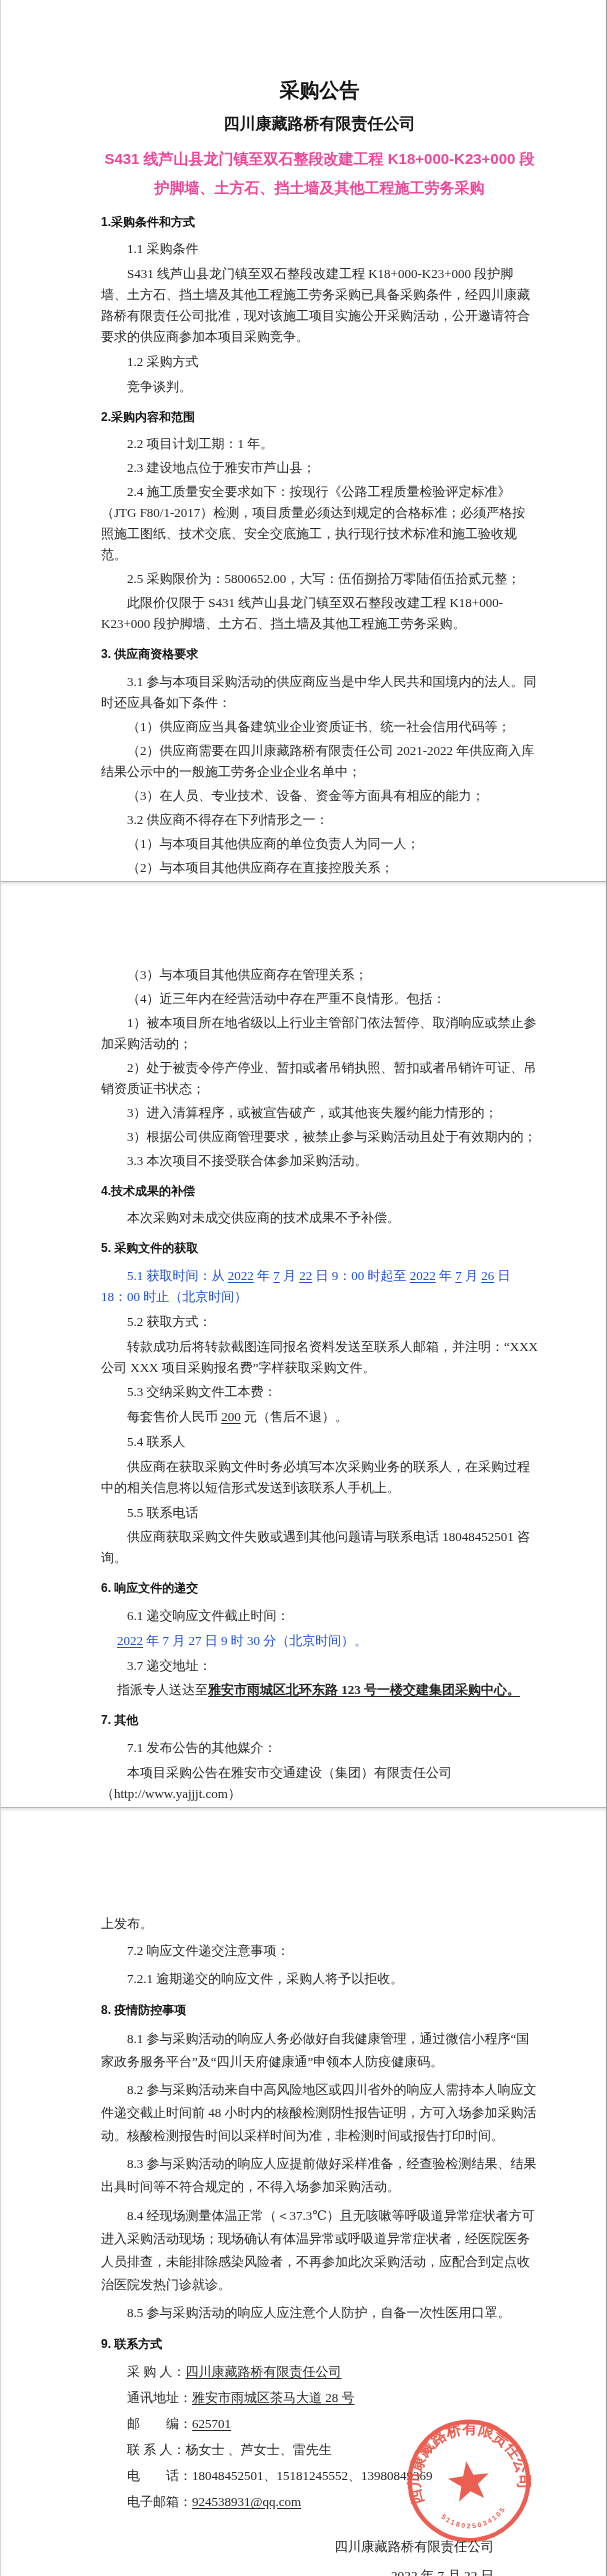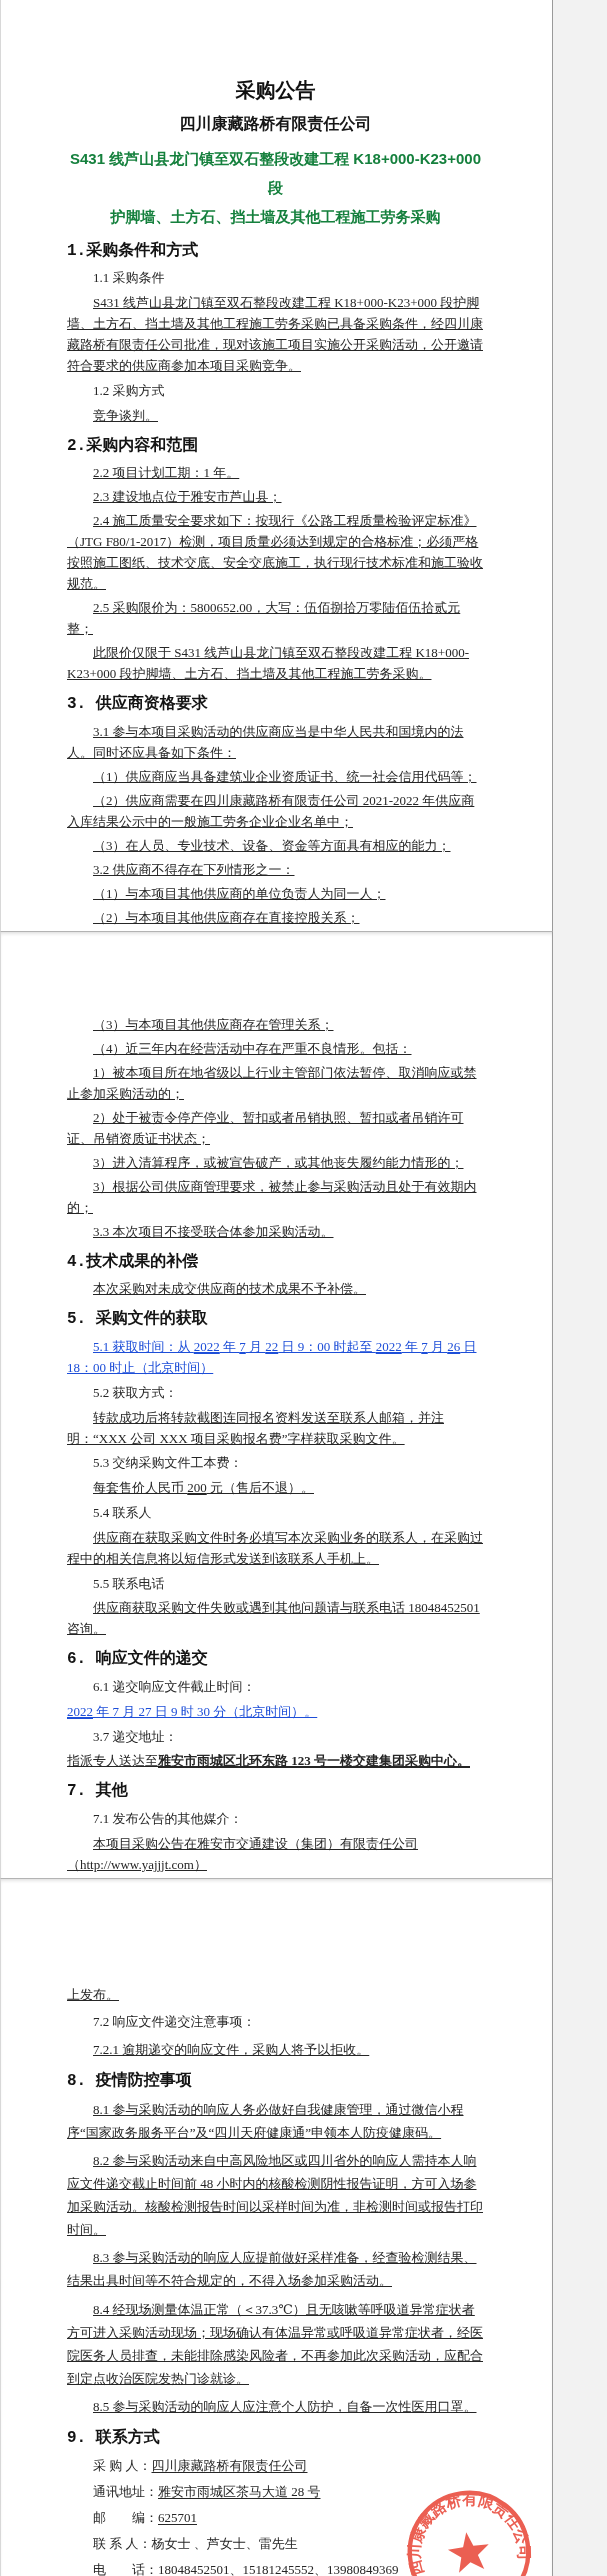--- a/index.html
+++ b/index.html
@@ -1,38 +1,38 @@
 <!DOCTYPE html>
 <html style="font-size:12px"><head>
 <meta charset="utf-8">
 <style>
   html,body { margin:0; padding:0; background:#f2f2f2; }
   body { width:607px; font-family:"Liberation Serif","DejaVu Serif",serif; }
   .doc { width:607px; }
-  .page { width:553px; background:#ffffff; box-sizing:border-box;
-          padding:0 68px 0 66px; position:relative; overflow:hidden;
+  .page { width:607px; background:#ffffff; box-sizing:border-box;
+          padding:0 68px 0 100px; position:relative; overflow:hidden;
           border-left:0.8px solid #d8d8d8; border-right:0.8px solid #9a9a9a; }
   .page + .page { border-top:1.5px solid #b3b3b3; box-shadow:inset 0 3px 4.6px -2.3px rgba(0,0,0,0.18); }
   .pg1 { min-height:858px; padding-top:77px; }
   .pg2 { min-height:858px; padding-top:79px; }
   .pg3 { min-height:859px; padding-top:99px; }
 
   .blk { font-size:13px; line-height:21px; color:#262626; }
-  .p   { text-indent:2em; margin:3px 0;text-decoration:underline; }
+  .p   { text-indent:2em; margin:3px 0; }
   .pg3 .p { line-height:23px; margin:5.3px 0; }
-  .noindent { text-indent:0; }
-  .h1  { font-family:Liberation Mono, monospace; font-weight:bold;
-         font-size:16px; color:#141414; line-height:23px; margin:9px 0 4.6px; text-indent:0; }
+  .noindent { text-indent:0;margin-left:16px; }
+  .h1  { font-family:Liberation Sans, sans-serif; font-weight:bold;
+         font-size:12px; color:#141414; line-height:23px; margin:9px 0 4.6px; text-indent:0; }
   .h2  { text-indent:2em; margin:3.8px 0; }
   .t   { text-align:center; font-family:"Liberation Sans","DejaVu Sans",sans-serif;
          font-weight:bold; font-size:20px; color:#111; line-height:27px; margin-bottom:7.6px; }
   .sub { text-align:center; font-family:"Liberation Sans","DejaVu Sans",sans-serif;
          font-weight:bold; font-size:16px; color:#161616; line-height:23px; margin-bottom:9px; }
   .pt  { text-align:center; font-family:"Liberation Sans","DejaVu Sans",sans-serif;
-         font-weight:bold; font-size:15px; color:#15803d; line-height:29px; }
+         font-weight:bold; font-size:15px; color:#ec4899; line-height:29px; }
   .red { color:#1d4ed8; }
   .u   { text-decoration:underline; text-underline-offset:2.3px; }
   .b   { font-weight:bold; }
   .field { margin:6px 0 6px 26px; line-height:20px; }
   .flabel { white-space:pre; }
   .fvalue { }
   .sign { text-align:right; padding-right:44px; margin-top:20px; line-height:29px;
           font-size:13.3px; color:#1d1d1d; position:relative; z-index:2; }
   .seal { position:absolute; left:404px; top:609px; z-index:1; opacity:0.88;
           transform:rotate(-8deg); }

